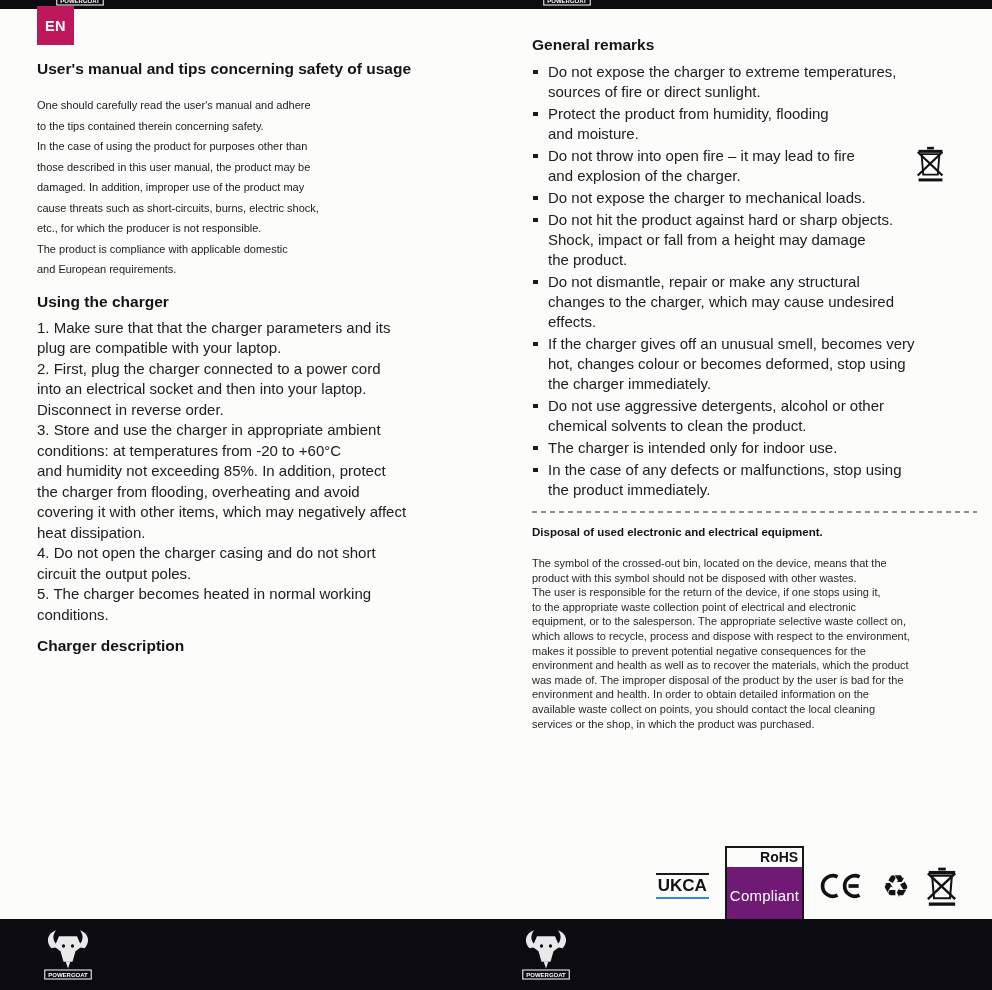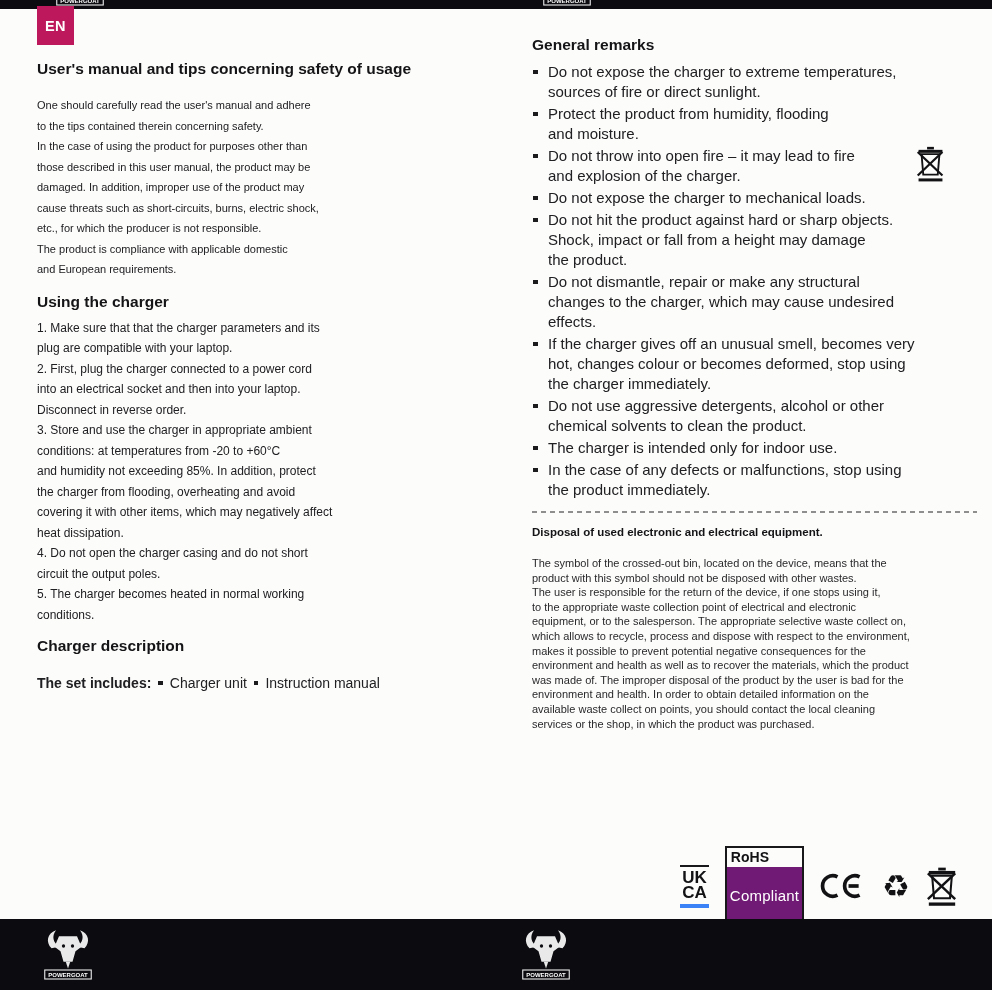--- a/index.html
+++ b/index.html
@@ -7,35 +7,35 @@
   .page{position:relative;width:992px;height:990px;background:#fcfcfb;color:#202023;overflow:hidden;margin:0 auto}
   .top-strip{position:absolute;top:0;left:0;width:100%;height:9px;background:#0b0b10;overflow:hidden;z-index:3}
   .lang-badge{position:absolute;top:6px;left:37px;width:37px;height:39px;background:#be185d;color:#fff;font-size:14.5px;font-weight:bold;display:flex;align-items:center;justify-content:center;z-index:4;letter-spacing:.4px}
   .col-left{position:absolute;left:37px;top:60px;width:475px}
   .col-right{position:absolute;left:532px;top:36px;width:445px}
   .h{font-size:15.5px;font-weight:bold;color:#141416}
   .pre{white-space:pre-line}
   .body-text{font-size:11px;line-height:20.5px;margin-top:17px}
   .h-using{margin-top:13px}
   .steps{margin-top:7px}
-  .steps p{font-size:12px;line-height:20.5px}
+  .steps p{font-size:15px;line-height:20.5px}
   .h-desc{margin-top:12px}
   .diagram{margin-top:6px}
   .set-includes{margin-top:20px;display:flex;align-items:center;gap:7px;font-size:14px}
   .set-includes .lbl{font-weight:bold}
   .sq{width:4.5px;height:4.5px;background:#1b1b1d;display:inline-block;flex:0 0 auto}
   .remarks{list-style:none;margin-top:8px}
   .remarks li{position:relative;font-size:15px;line-height:20px;padding-left:16px;margin-bottom:2px}
   .remarks li::before{content:"";position:absolute;left:1px;top:7.5px;width:4.5px;height:4.5px;background:#1b1b1d}
   .dashed-sep{height:2px;margin-top:11px;background:repeating-linear-gradient(90deg,#8e8e8e 0 5px,transparent 5px 9px)}
   .disposal-h{margin-top:13px;font-size:11.5px;font-weight:bold;color:#141416}
   .disposal-text{margin-top:18px;font-size:11px;line-height:14.6px;color:#29292b}
   .marks-row{position:absolute;top:846px;right:34px;display:flex;align-items:center;gap:16px;z-index:2}
-  .ukca{display:flex;flex-direction:column;align-items:center;font-weight:bold;font-size:17px;line-height:15.5px;border-top:2px solid #18181a;border-bottom:4px solid #3b82f6;padding:3px 2px;color:#121214}
-  .rohs{border:2.5px solid #18181a;text-align:left;min-width:60px}
+  .ukca{display:flex;flex-direction:row;align-items:center;font-weight:bold;font-size:17px;line-height:15.5px;border-top:2px solid #18181a;border-bottom:2px solid #3b82f6;padding:3px 2px;color:#121214}
+  .rohs{border:2.5px solid #18181a;text-align:right;min-width:60px}
   .rohs-title{display:block;font-size:14px;font-weight:bold;padding:1px 4px 2px;color:#121214}
   .rohs-strip{display:block;background:#701a75;color:#fff;font-size:15px;padding:20px 3px;letter-spacing:.2px}
   .recycle{font-family:"DejaVu Sans",sans-serif;font-size:31px;line-height:1;color:#121214}
   .weee-top{position:absolute;left:916px;top:143px;width:29px;height:41px;z-index:2}
   .footer{position:absolute;left:0;bottom:0;width:100%;height:71px;background:#0b0b10;z-index:3}
   .goat{position:absolute;width:48px;height:54px}
   .goat-left{left:44px;top:9px}
   .goat-center{left:522px;top:9px}
   .goat-topstrip{position:absolute;width:48px;height:54px;top:-46px}
   .gt1{left:56px}.gt2{left:543px}
@@ -107,27 +107,20 @@
 heat dissipation.</p>
       <p class="pre">4. Do not open the charger casing and do not short
 circuit the output poles.</p>
       <p class="pre">5. The charger becomes heated in normal working
 conditions.</p>
     </div>
 
     <h2 class="h h-desc">Charger description</h2>
 
 
-    <div class="set-includes">
-      <span class="lbl">The set includes:</span>
-      <span class="sq"></span>
-      <span>Charger unit</span>
-      <span class="sq"></span>
-      <span>Instruction manual</span>
-    </div>
   </div>
 
   <div class="col-right">
     <h2 class="h">General remarks</h2>
     <ul class="remarks">
       <li class="pre">Do not expose the charger to extreme temperatures,
 sources of fire or direct sunlight.</li>
       <li class="pre">Protect the product from humidity, flooding
 and moisture.</li>
       <li class="pre">Do not throw into open fire – it may lead to fire

